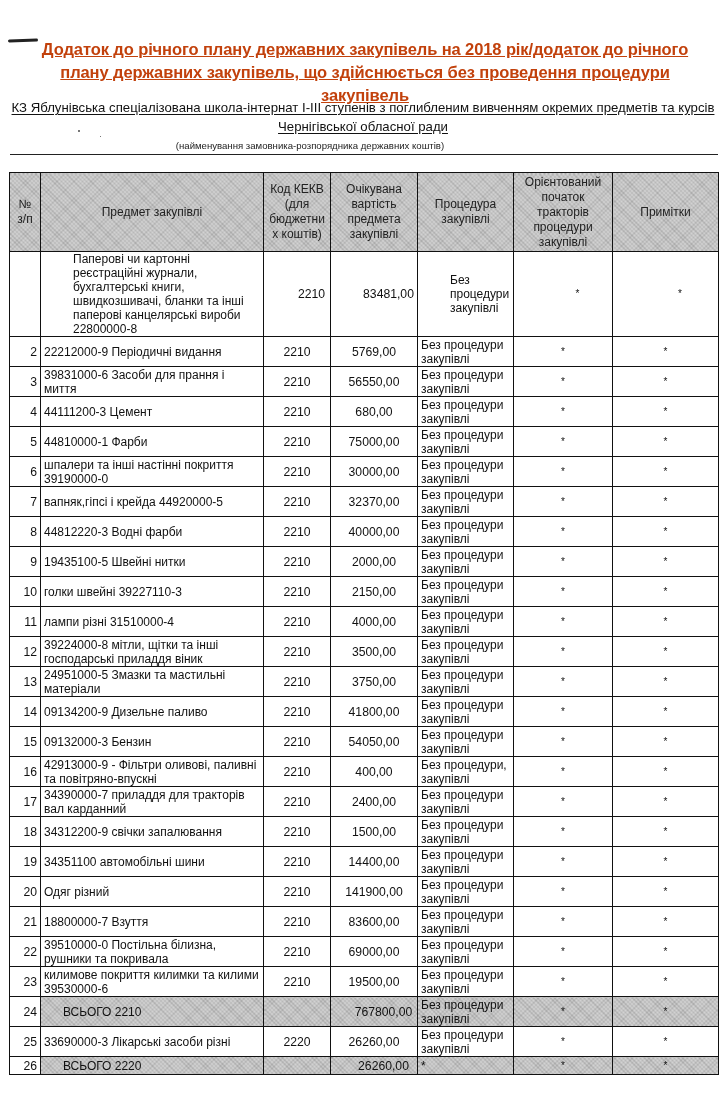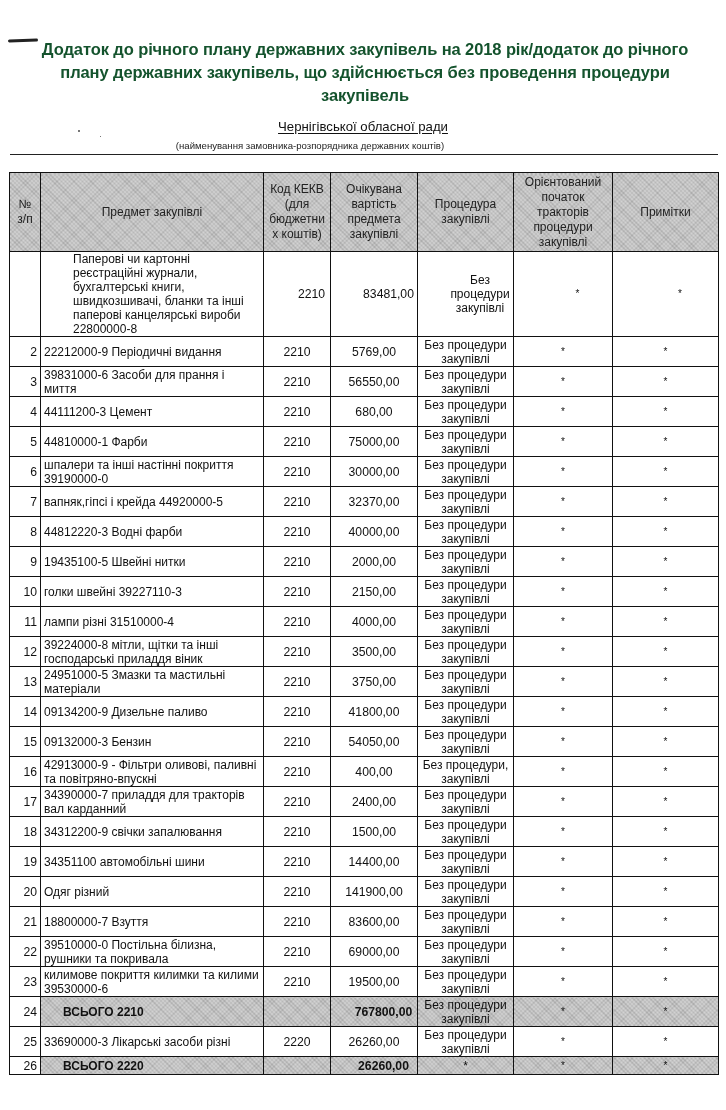--- a/index.html
+++ b/index.html
@@ -7,21 +7,21 @@
     width: 726px; height: 1110px; position: relative; overflow: hidden;
     font-family: "Liberation Sans", sans-serif; color: #111;
   }
   .scribble {
     position: absolute; left: 8px; top: 39px; width: 30px; height: 3px;
     background: #222; transform: rotate(-2deg); border-radius: 2px;
   }
   .title {
     position: absolute; left: 20px; top: 38px; width: 690px;
     text-align: center; font-weight: bold; font-size: 16.5px; line-height: 23px;
-    letter-spacing: -0.1px; color: #14532d;
+    letter-spacing: -0.1px; color: #c2410c; text-decoration: underline;
   }
   .org {
     position: absolute; left: 0; top: 98px; width: 726px;
     text-align: center; font-size: 13.2px; line-height: 19px; color: #111;
   }
   .org span { text-decoration: underline; text-underline-offset: 2px; }
   .caption {
     position: absolute; left: 0; top: 140px; width: 620px;
     text-align: center; font-size: 9.6px; color: #222;
   }
@@ -49,40 +49,40 @@
     height: 78px; font-weight: normal; font-size: 12px; line-height: 15px;
     text-align: center; vertical-align: middle; color: #222;
   }
   tbody td { height: 29px; vertical-align: middle; line-height: 14px; }
   tbody tr.tall td { height: 73px; padding-left: 32px; }
   tbody tr.short td { height: 17px; }
   td.num { text-align: right; padding-right: 2px; padding-left: 0; }
   td.subj { text-align: left; font-size: 12px; line-height: 14px; }
   td.code { text-align: center; }
   td.val { text-align: center; }
-  td.proc { text-align: center; font-size: 12px; line-height: 14px; }
+  td.proc { font-size: 12px; line-height: 14px; }
   td.star { text-align: center; font-size: 10px; }
-  tr.total td.subj, tr.total td.val { font-weight: bold; padding-left: 22px; }
+  tr.total td.subj, tr.total td.val { font-weight: normal; padding-left: 22px; }
   .col-num { width: 31px; }
   .col-subj { width: 223px; }
   .col-code { width: 67px; }
   .col-val { width: 87px; }
   .col-proc { width: 96px; }
   .col-start { width: 99px; }
   .col-note { width: 106px; }
 </style>
 </head>
 <body>
 
 <div class="scribble"></div>
 
 <div class="title">Додаток до річного плану державних закупівель на 2018 рік/додаток до річного плану державних закупівель, що здійснюється без проведення процедури закупівель</div>
 
 <div class="org">
-  <br>
+  <span>КЗ Яблунівська спеціалізована школа-інтернат І-ІІІ ступенів з поглибленим вивченням окремих предметів та курсів</span><br>
   <span>Чернігівської обласної ради</span>
 </div>
 
 <div class="speck" style="left:78px;top:130px;"></div>
 <div class="speck" style="left:100px;top:136px;width:1px;height:1px;"></div>
 
 <div class="caption">(найменування замовника-розпорядника державних коштів)</div>
 <div class="hrule"></div>
 
 <table class="grid">

